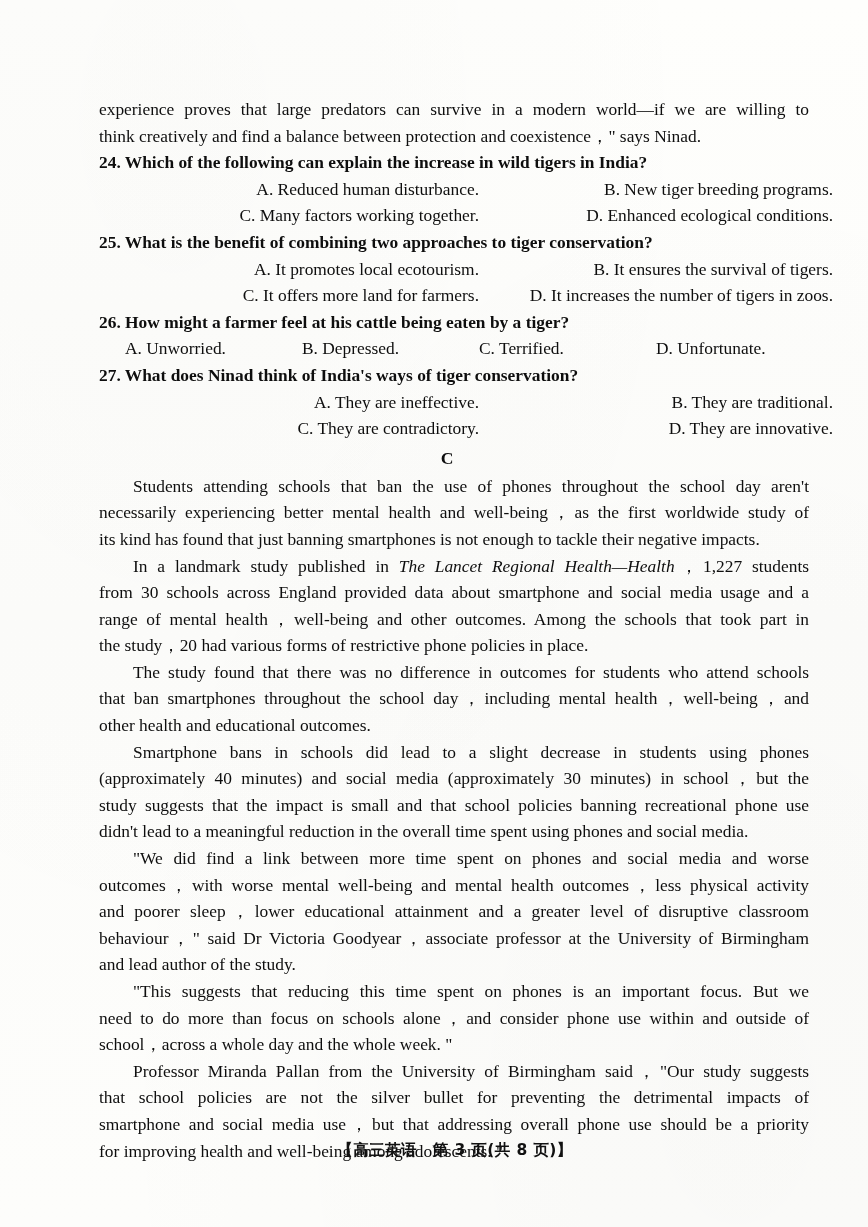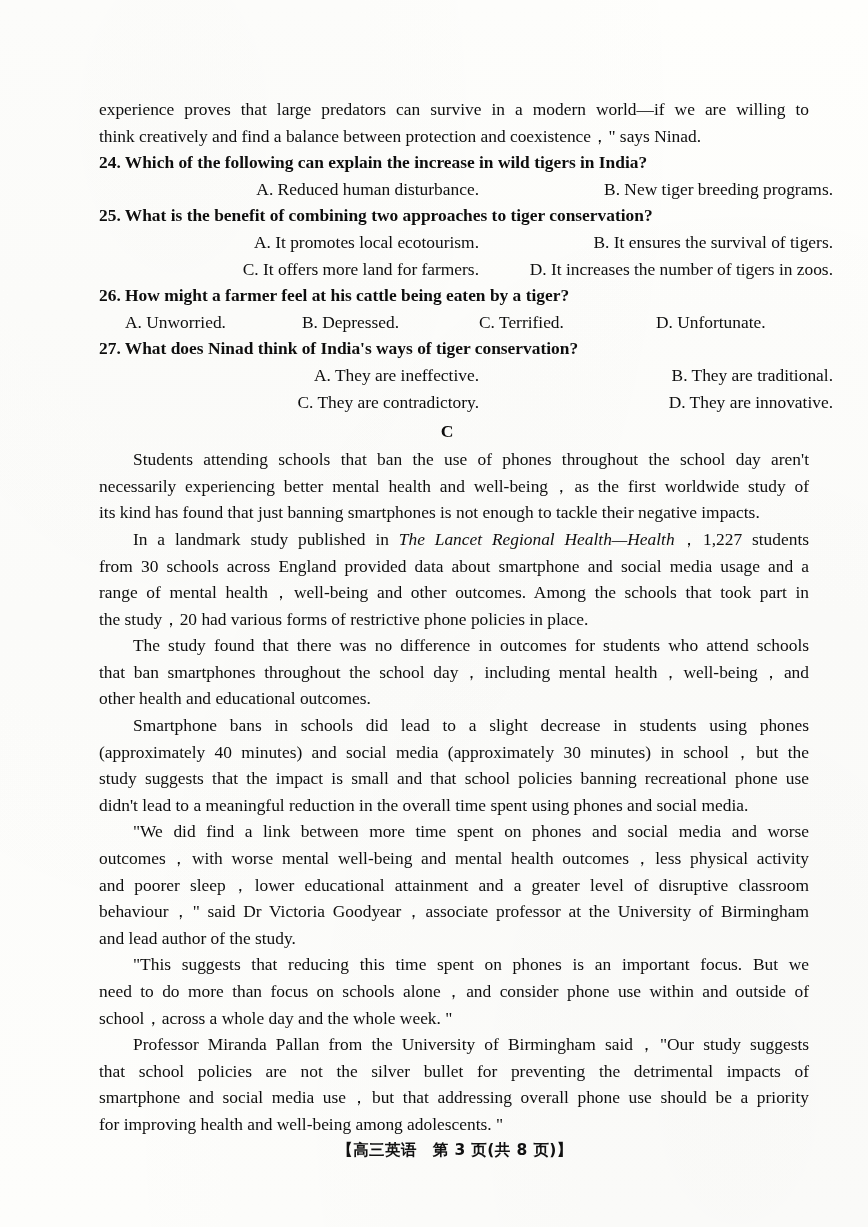--- a/index.html
+++ b/index.html
@@ -106,20 +106,24 @@
 
     <div class="just">experience proves that large predators can survive in a modern world—if we are willing to</div>
     <div class="just last">think creatively and find a balance between protection and coexistence，" says Ninad.</div>
 
     <div id="questions">
         <div class="q-stem"><span class="qnum">24.</span><span> Which of the following can explain the increase in wild tigers in India?</span></div>
         <div class="opt-row two-col">
           <span class="opt">A. Reduced human disturbance.</span>
           <span class="opt">B. New tiger breeding programs.</span>
         </div>
+        <div class="opt-row two-col">
+          <span class="opt">C. Many factors working together.</span>
+          <span class="opt">D. Enhanced ecological conditions.</span>
+        </div>
         <div class="q-stem"><span class="qnum">25.</span><span> What is the benefit of combining two approaches to tiger conservation?</span></div>
         <div class="opt-row two-col">
           <span class="opt">A. It promotes local ecotourism.</span>
           <span class="opt">B. It ensures the survival of tigers.</span>
         </div>
         <div class="opt-row two-col">
           <span class="opt">C. It offers more land for farmers.</span>
           <span class="opt">D. It increases the number of tigers in zoos.</span>
         </div>
         <div class="q-stem"><span class="qnum">26.</span><span> How might a farmer feel at his cattle being eaten by a tiger?</span></div>

